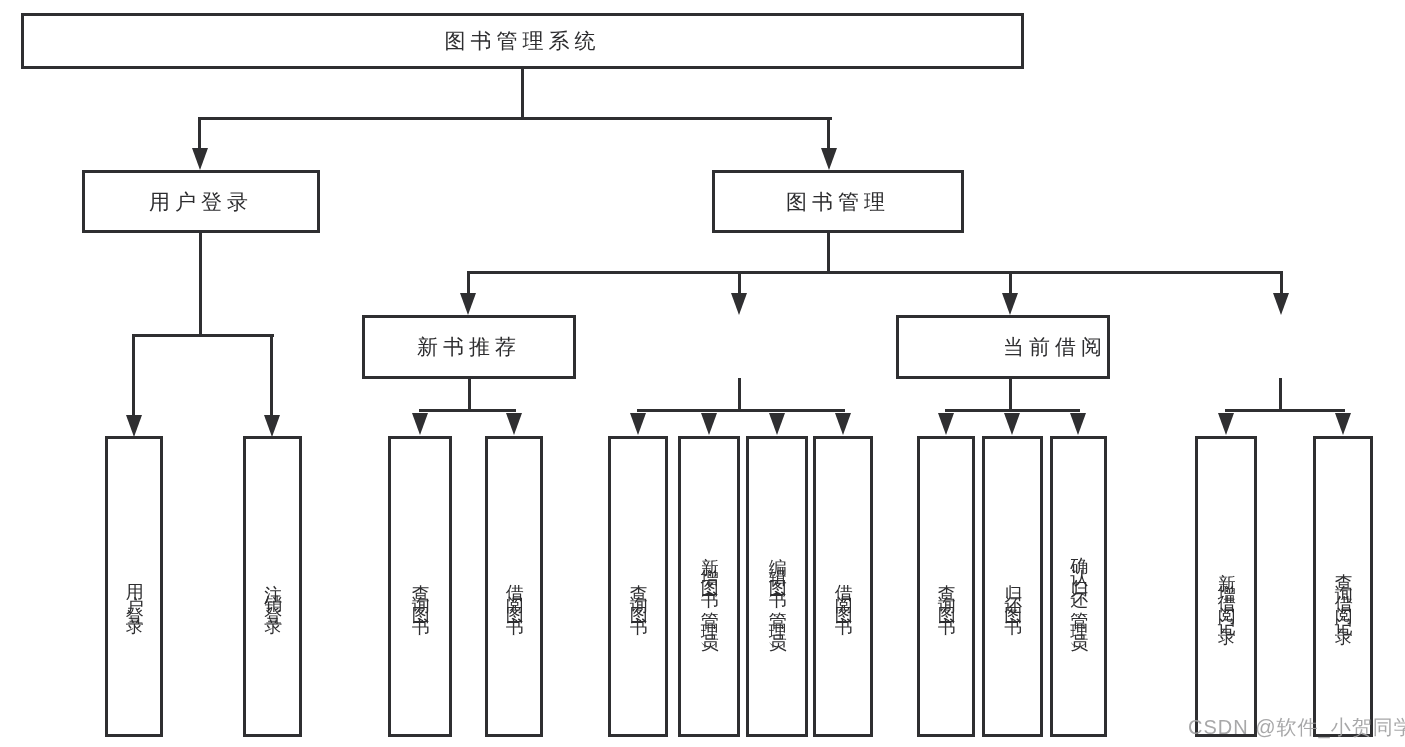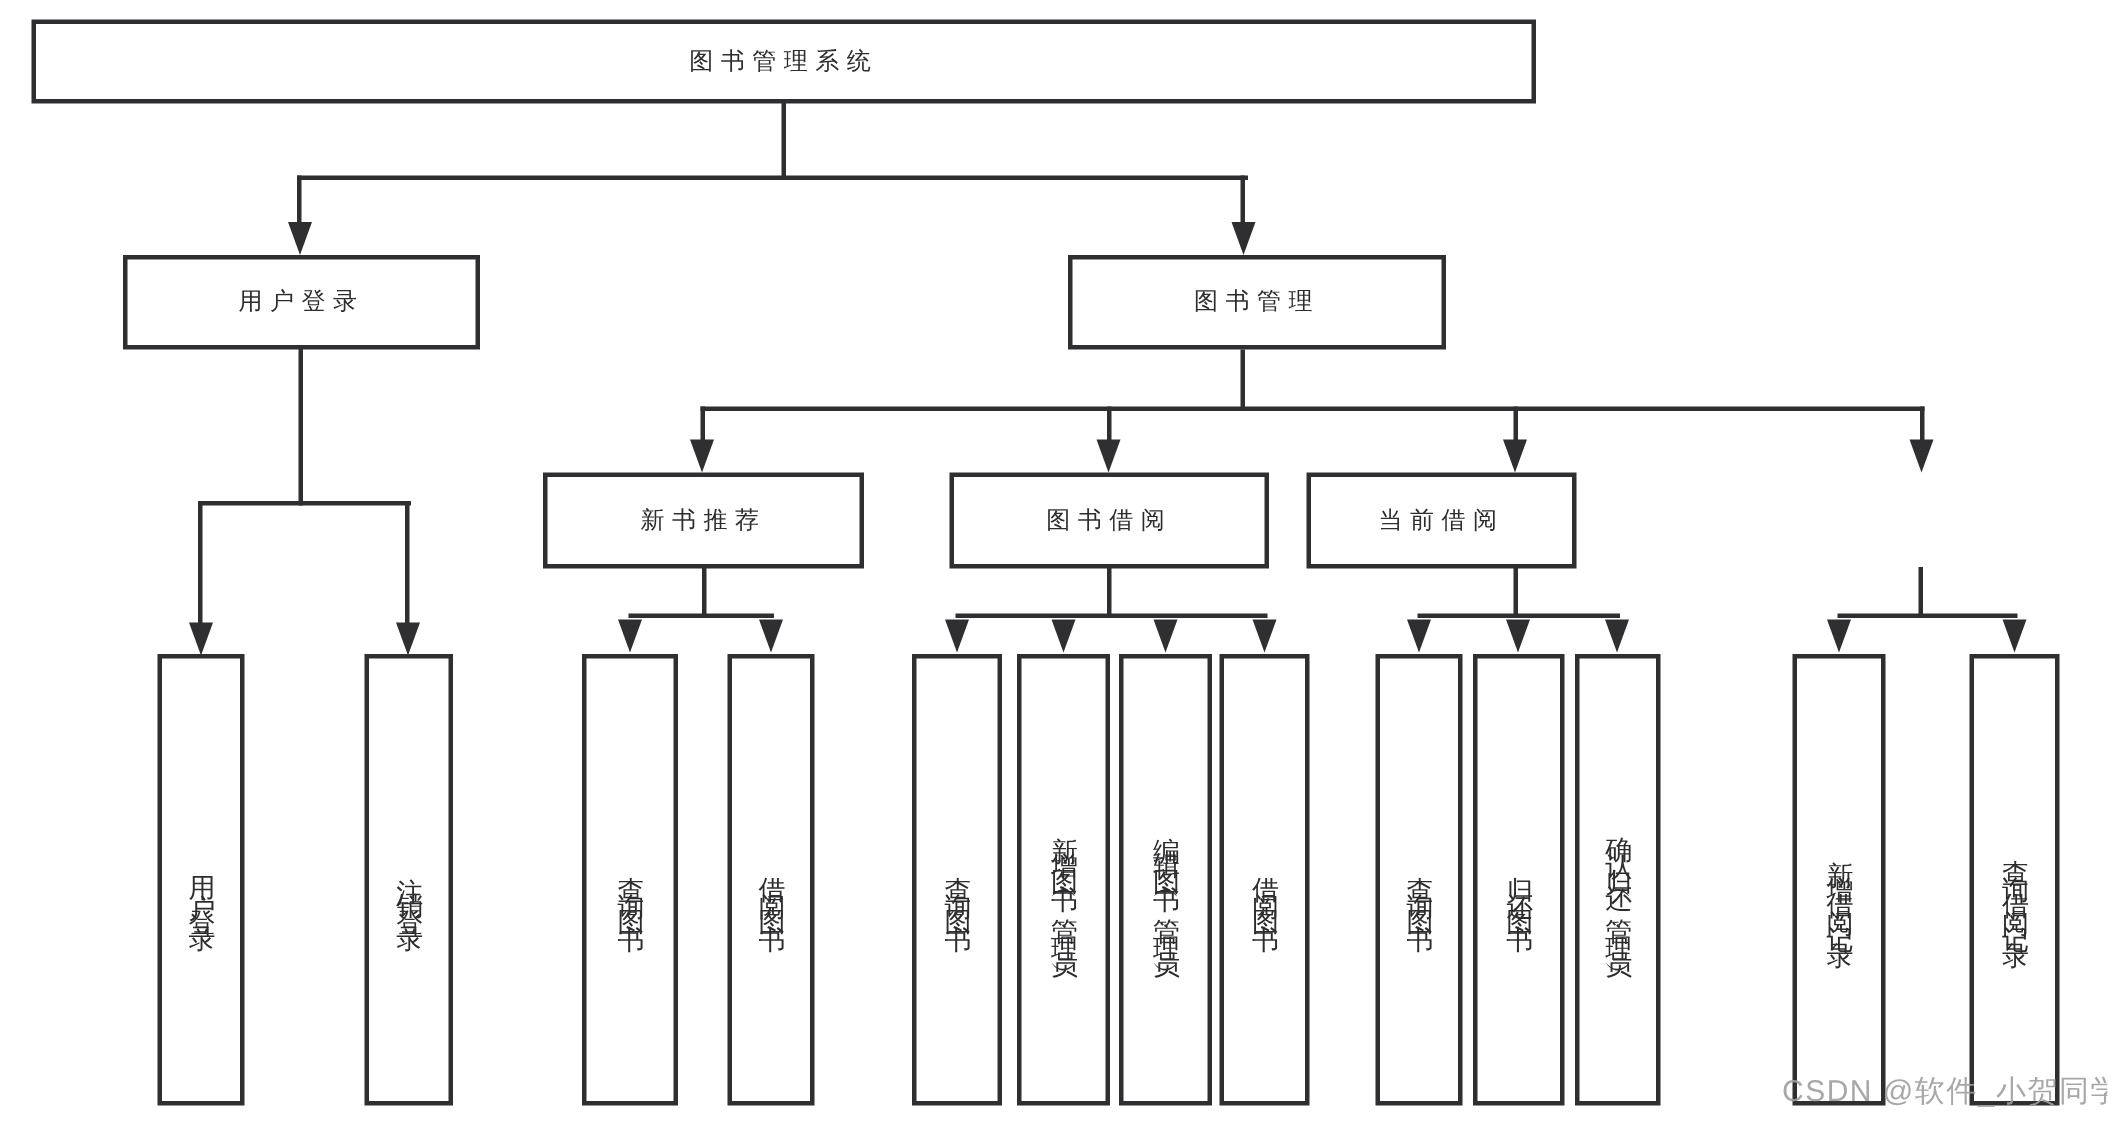--- a/index.html
+++ b/index.html
@@ -4,21 +4,21 @@
 <style>
   html,body{margin:0;padding:0;background:#ffffff;}
   #canvas{
     position:relative;width:1405px;height:747px;background:#ffffff;overflow:hidden;
     font-family:"Liberation Sans","DejaVu Sans",sans-serif;color:#2d2d2f;
   }
   .box{
     position:absolute;box-sizing:border-box;border:3px solid #2f2f31;background:#ffffff;
     display:flex;align-items:center;justify-content:center;text-align:center;
   }
-  .hlabel{font-size:16px;letter-spacing:5px;white-space:nowrap;}
+  .hlabel{font-size:21px;letter-spacing:5px;white-space:nowrap;}
   .vlabel{
     writing-mode:vertical-rl;text-orientation:mixed;
     font-size:18px;letter-spacing:11px;line-height:1.3;margin-top:11px;white-space:nowrap;
   }
   .vline,.hline{position:absolute;background:#2f2f31;}
   .arrow{
     position:absolute;width:0;height:0;
     border-left:8px solid transparent;border-right:8px solid transparent;
     border-top:22px solid #2f2f31;
   }
@@ -64,24 +64,21 @@
   <div class="vline" style="left:738px;top:271px;width:3px;height:24px;"></div>
   <div class="arrow" style="left:731px;top:293px;"></div>
   <div class="vline" style="left:1009px;top:271px;width:3px;height:24px;"></div>
   <div class="arrow" style="left:1002px;top:293px;"></div>
   <div class="vline" style="left:1280px;top:271px;width:3px;height:24px;"></div>
   <div class="arrow" style="left:1273px;top:293px;"></div>
 
   <div class="box" style="left:362px;top:315px;width:214px;height:64px;">
     <span class="hlabel">新书推荐</span>
   </div>
-  <div class="box" style="left:633px;top:315px;width:213px;height:64px;">
-    <span class="hlabel">图书借阅</span>
-  </div>
-  <div class="box" style="left:871px;top:315px;width:180px;height:64px;">
+  <div class="box" style="left:896px;top:315px;width:214px;height:64px;justify-content:flex-end;">
     <span class="hlabel">当前借阅</span>
   </div>
 
   <div class="vline" style="left:468px;top:378px;width:3px;height:33px;"></div>
   <div class="hline" style="left:419px;top:409px;width:97px;height:3px;"></div>
   <div class="arrow" style="left:412px;top:413px;"></div>
   <div class="arrow" style="left:506px;top:413px;"></div>
 
   <div class="vline" style="left:738px;top:378px;width:3px;height:33px;"></div>
   <div class="hline" style="left:637px;top:409px;width:208px;height:3px;"></div>

